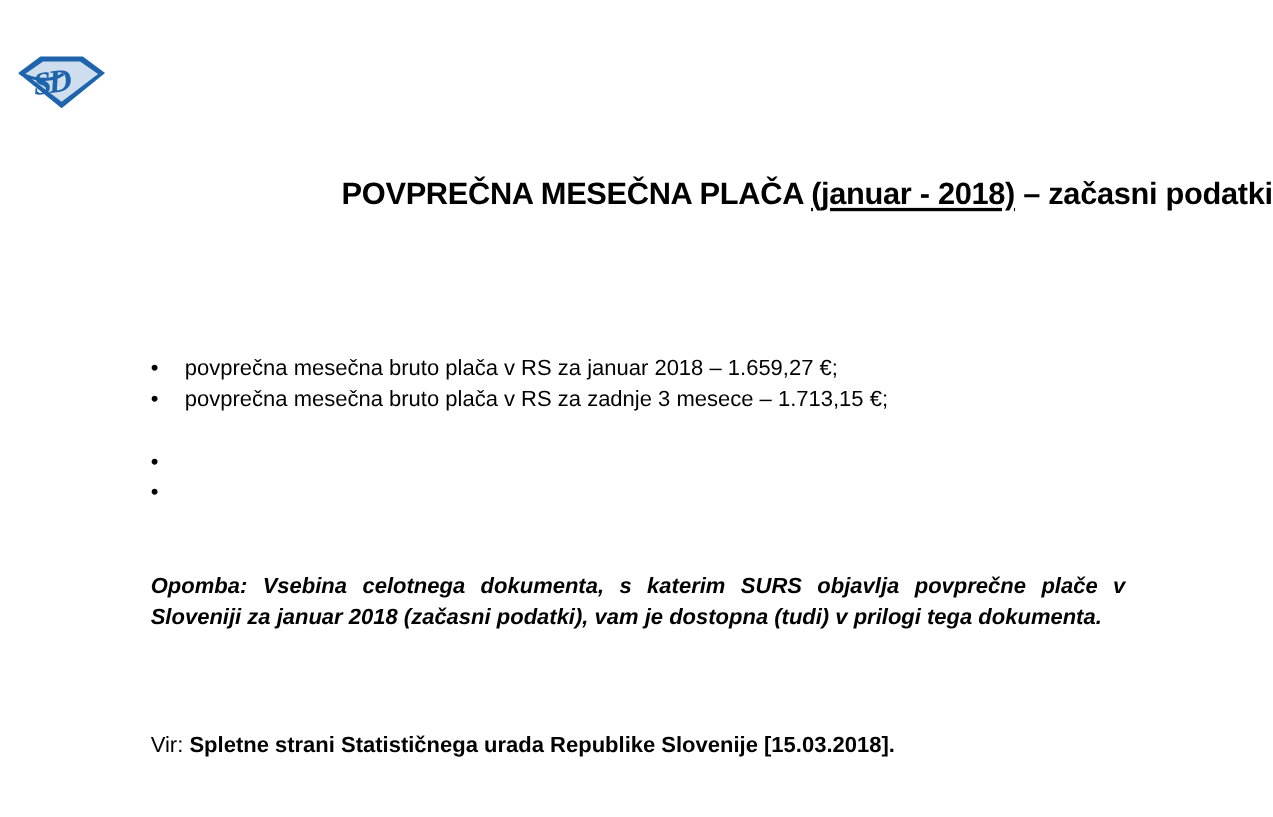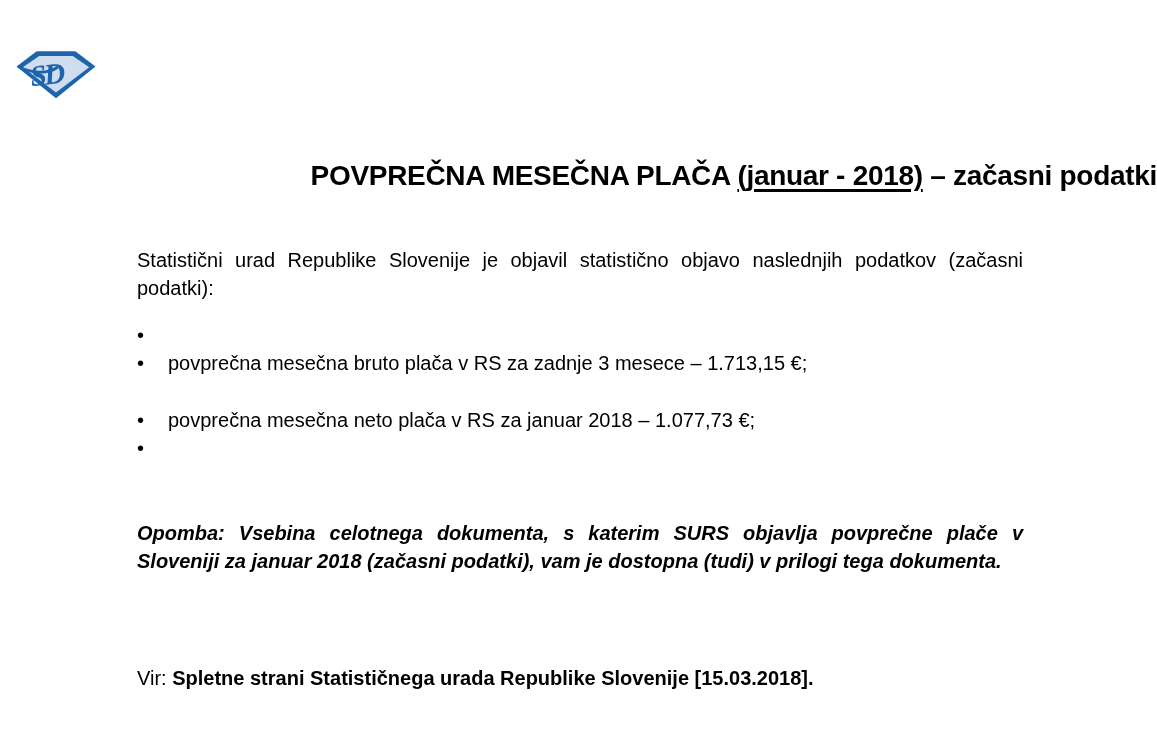--- a/index.html
+++ b/index.html
@@ -37,36 +37,35 @@
 
   <svg class="logo" viewBox="0 0 100 62" aria-hidden="true">
     <path d="M3,22 L27,4 L73,4 L97,22 L50,60 Z" fill="#1e64ac"></path>
     <path d="M10.5,23 L30,9.5 L70,9.5 L89.5,23 L50,53 Z" fill="#cfdeee"></path>
     <path d="M5,22 C22,31 40,31 52,23" fill="none" stroke-width="3.5" stroke="#1e64ac"></path>
     <text x="19" y="42" font-size="35" font-weight="bold" font-style="italic" font-family="Liberation Serif, serif" letter-spacing="-3" transform="rotate(-7 50 28)" fill="#1e64ac">SD</text>
   </svg>
 
   <h1 class="doc-title"><span>POVPREČNA MESEČNA PLAČA </span><span class="u">(januar - 2018)</span><span> – začasni podatki</span></h1>
 
-  <p class="tb intro">Statistični urad Republike Slovenije je objavil statistično objavo naslednjih podatkov (začasni podatki):</p>
 
   <div class="tb list list1">
     <div class="li">
       <span class="b">•</span>
+      <span>povprečna mesečna bruto plača v RS za januar 2018 – 1.659,27 €;</span>
     </div>
     <div class="li">
       <span class="b">•</span>
       <span>povprečna mesečna bruto plača v RS za zadnje 3 mesece – 1.713,15 €;</span>
     </div>
   </div>
 
   <div class="tb list list2">
     <div class="li">
       <span class="b">•</span>
-      <span>povprečna mesečna neto plača v RS za januar 2018 – 1.077,73 €;</span>
     </div>
     <div class="li">
       <span class="b">•</span>
     </div>
   </div>
 
   <p class="tb note">Opomba: Vsebina celotnega dokumenta, s katerim SURS objavlja povprečne plače v Sloveniji za januar 2018 (začasni podatki), vam je dostopna (tudi) v prilogi tega dokumenta.</p>
 
   <p class="tb source"><span class="label">Vir: </span><b>Spletne strani Statističnega urada Republike Slovenije [15.03.2018].</b></p>
 

